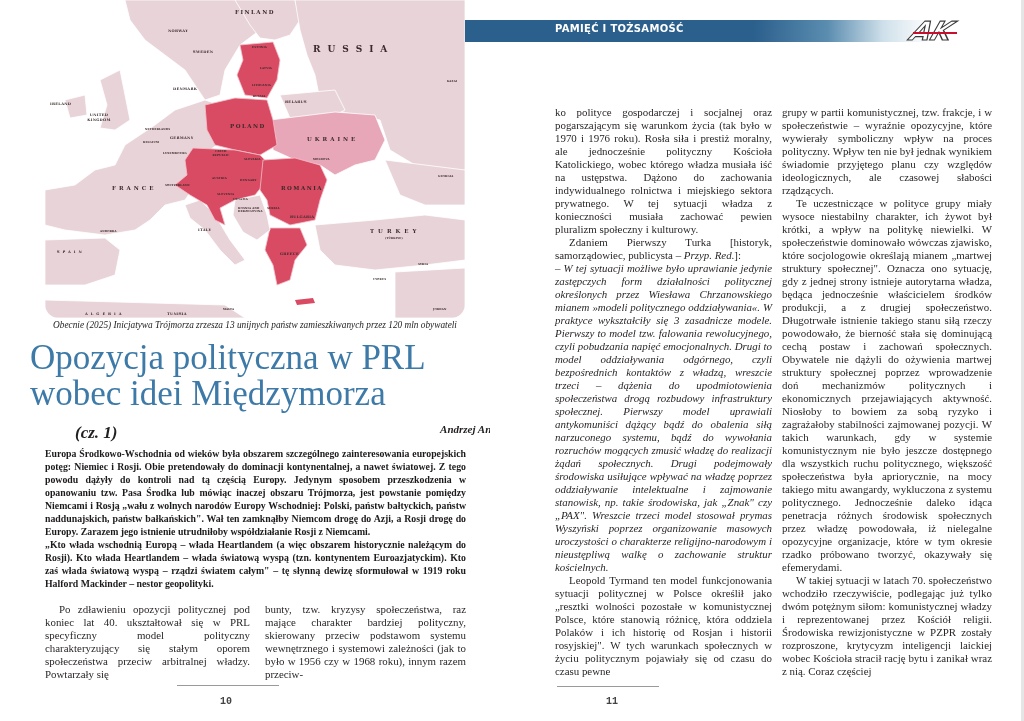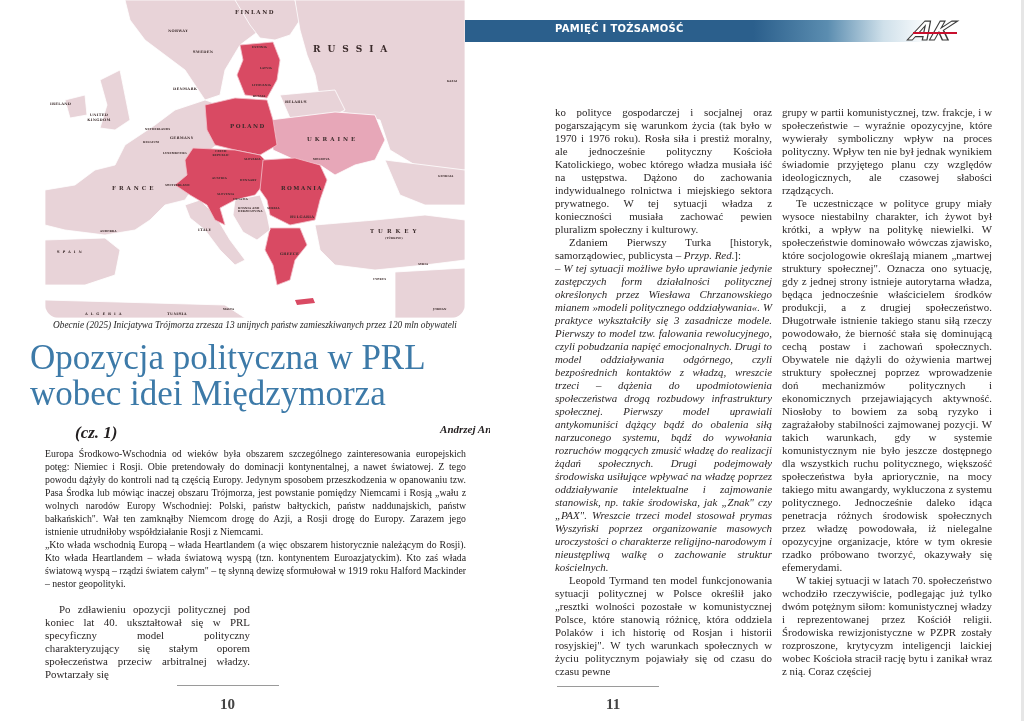--- a/index.html
+++ b/index.html
@@ -34,38 +34,38 @@
   .title {
     position:absolute; left:30px; top:340px; width:450px; text-align:left;
     font-size:35px; line-height:36px; color:#3d7aa8; font-weight:normal;
   }
   .title div { white-space:nowrap; }
   .part { position:absolute; left:47px; top:423px; font-style:italic; font-weight:bold; font-size:17px;margin-left:28px; }
   .author { position:absolute; right:20px; top:423px; font-style:italic; font-weight:bold; font-size:11px; }
 
   .lead {
     position:absolute; left:45px; top:447px; width:421px;
-    font-weight:normal; font-size:9.8px; line-height:13px; text-align:justify; color:#1d1a1a;
+    font-weight:bold; font-size:9.8px; line-height:13px; text-align:justify; color:#1d1a1a;
   }
   .lead p { margin:0; }
   .lead .red { display:block; text-align:right; font-style:italic; margin-top:-13px; }
 
   .col { position:absolute; font-size:10.9px; line-height:13px; text-align:justify; color:#2a2626; }
   .col p { margin:0; text-indent:14px;font-family:Liberation Serif, serif; }
   .col p.noindent { text-indent:0; }
   .col em { font-style:italic; }
   .c1 { left:45px; top:603px; width:205px; }
   .c2 { left:265px; top:603px; width:201px; }
   .c3 { left:555px; top:106px; width:217px; }
   .c4 { left:782px; top:106px; width:210px; }
 
   .footer-line { position:absolute; height:1px; background:#9a9a9a; }
   .fl-left { left:177px; top:685px; width:102px; }
   .fl-right { left:557px; top:686px; width:102px; }
-  .folio { position:absolute; top:696px; font-family:Liberation Serif, serif; font-weight:bold; font-size:15px; color:#444; }
+  .folio { position:absolute; top:696px; font-family:Liberation Mono, monospace; font-weight:bold; font-size:10px; color:#444; }
   .folio-left { left:220px; }
   .folio-right { left:606px; }
 
   
   .section-bar {
     position:absolute; left:465px; top:20px; width:465px; height:22px;
     background:linear-gradient(90deg, #2b5f8c 0%, #2b5f8c 62%, #5b8db0 78%, #cfe0ea 90%, rgba(255,255,255,0) 100%);
   }
   .section-title {
     position:absolute; left:555px; top:23px;
@@ -181,20 +181,23 @@
     <div class="author">Andrzej Anusz</div>
 
     <div class="lead">
       <p>Europa Środkowo-Wschodnia od wieków była obszarem szczególnego zainteresowania europejskich potęg: Niemiec i Rosji. Obie pretendowały do dominacji kontynentalnej, a nawet światowej. Z tego powodu dążyły do kontroli nad tą częścią Europy. Jedynym sposobem przeszkodzenia w opanowaniu tzw. Pasa Środka lub mówiąc inaczej obszaru Trójmorza, jest powstanie pomiędzy Niemcami i Rosją „wału z wolnych narodów Europy Wschodniej: Polski, państw bałtyckich, państw naddunajskich, państw bałkańskich". Wał ten zamknąłby Niemcom drogę do Azji, a Rosji drogę do Europy. Zarazem jego istnienie utrudniłoby współdziałanie Rosji z Niemcami.</p>
       <p>„Kto włada wschodnią Europą – włada Heartlandem (a więc obszarem historycznie należącym do Rosji). Kto włada Heartlandem – włada światową wyspą (tzn. kontynentem Euroazjatyckim). Kto zaś włada światową wyspą – rządzi światem całym" – tę słynną dewizę sformułował w 1919 roku Halford Mackinder – nestor geopolityki.</p>
     </div>
 
     <div class="col c1">
       <p>Po zdławieniu opozycji politycznej pod koniec lat 40. ukształtował się w PRL specyficzny model polityczny charakteryzujący się stałym oporem społeczeństwa przeciw arbitralnej władzy. Powtarzały się</p>
     </div>
+    <div class="col c2">
+      <p class="noindent">bunty, tzw. kryzysy społeczeństwa, raz mające charakter bardziej polityczny, skierowany przeciw podstawom systemu wewnętrznego i systemowi zależności (jak to było w 1956 czy w 1968 roku), innym razem przeciw-</p>
+    </div>
 
     <div class="footer-line fl-left"></div>
     <div class="folio folio-left">10</div>
   </div>
 
   <div class="page page-right"></div>
 
   <div class="section-bar"></div>
   <div class="section-title">PAMIĘĆ I TOŻSAMOŚĆ</div>
   <div class="logo">

